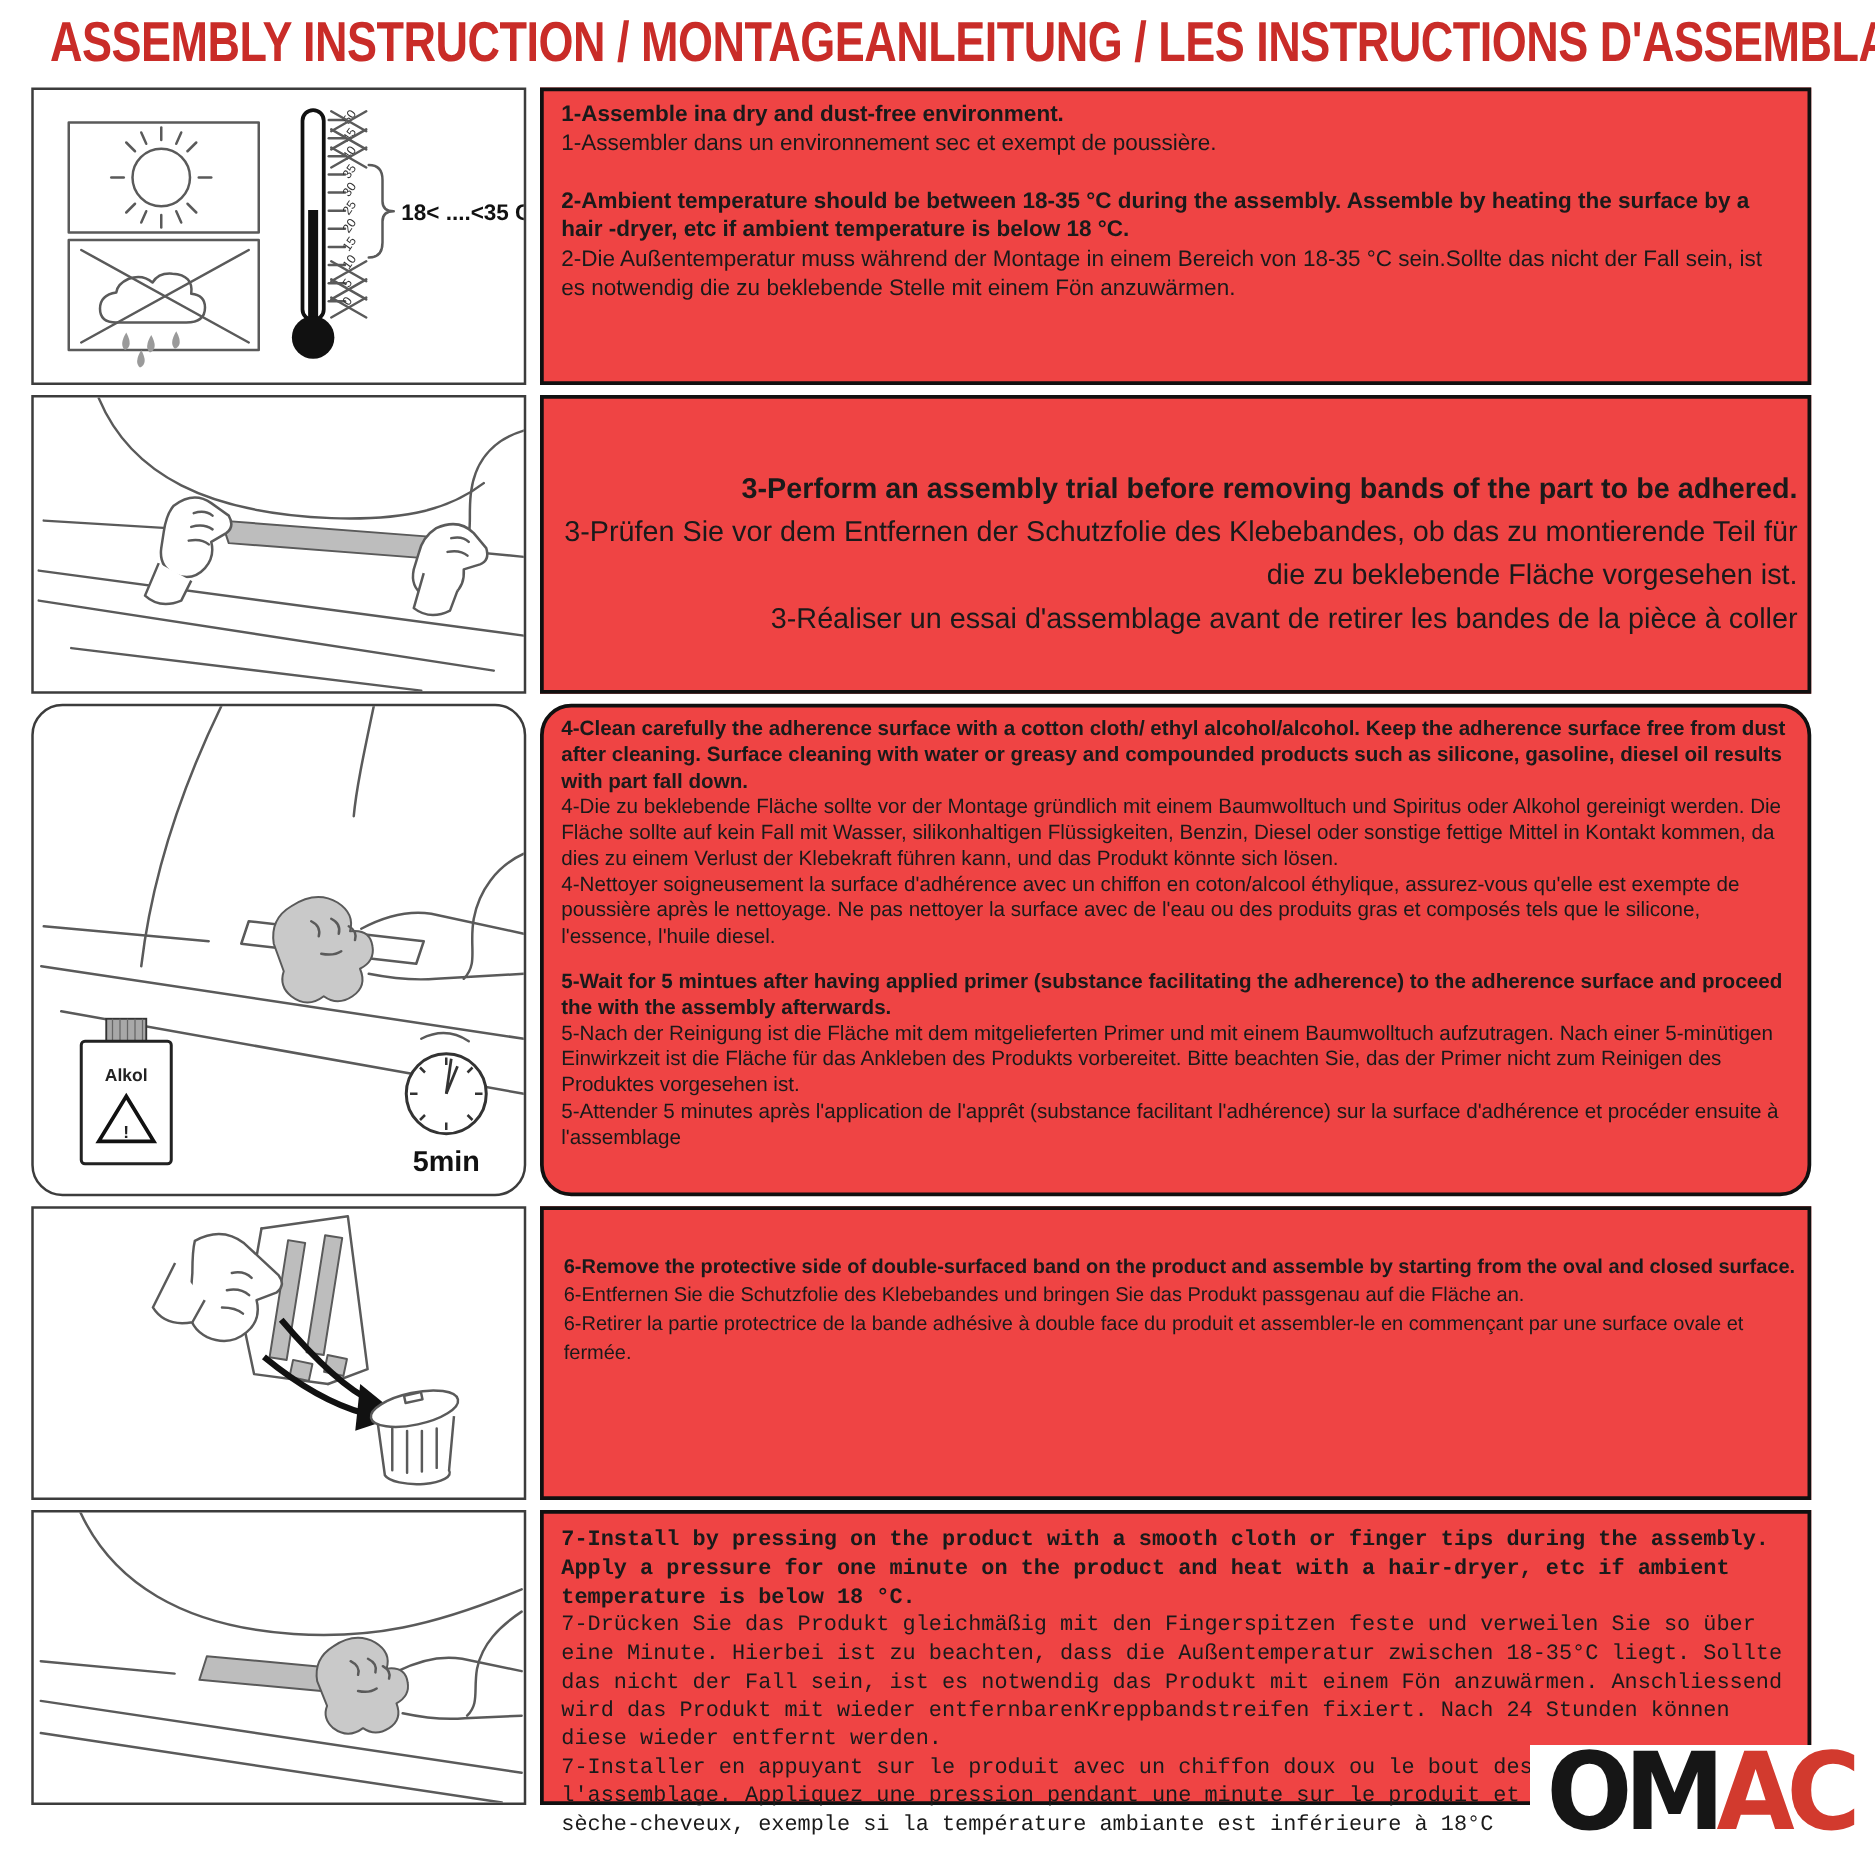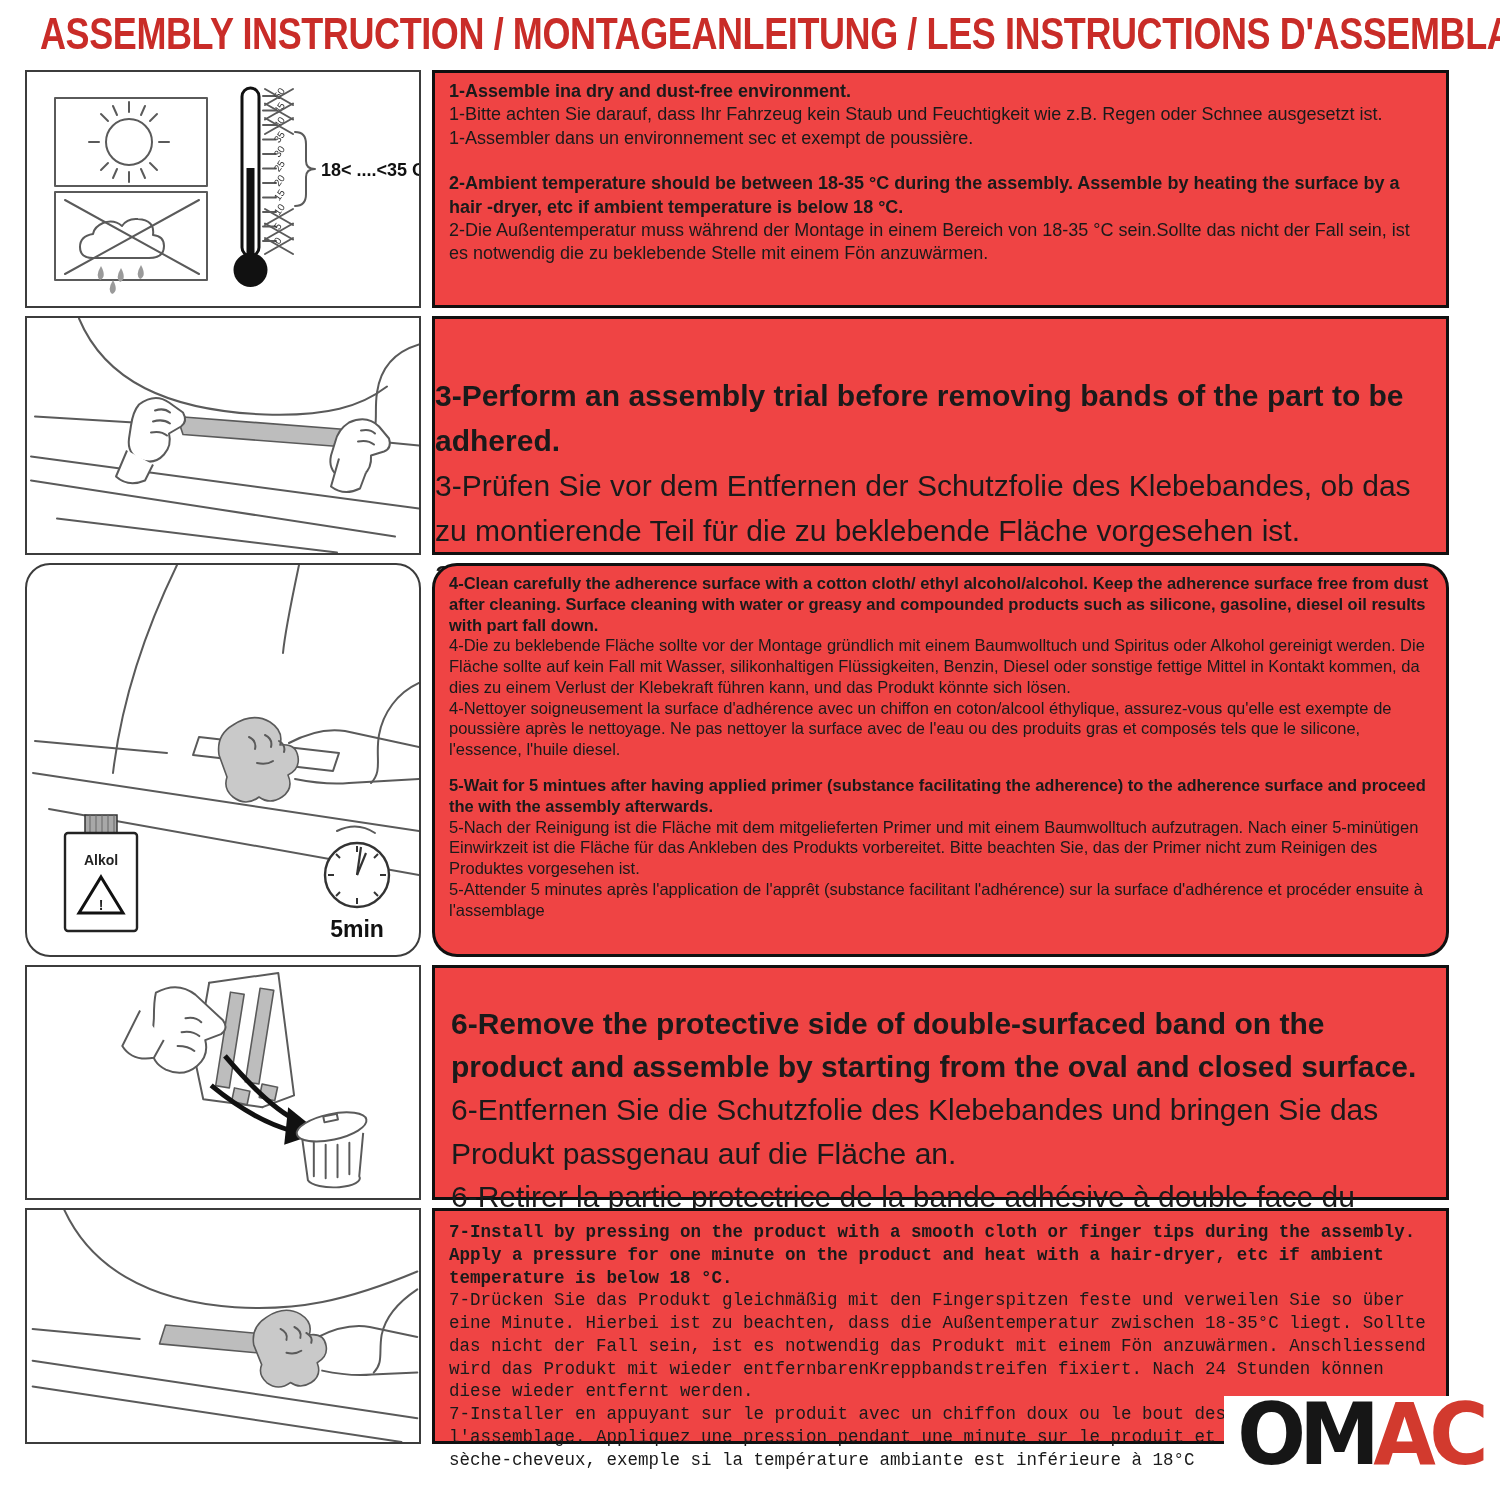--- a/index.html
+++ b/index.html
@@ -16,23 +16,23 @@
   .rightbox p{margin:0;}
   .b{font-weight:bold;}
   
   .r1{top:70px;height:238px;}
   .r2{top:316px;height:239px;}
   .r3{top:563px;height:394px;border-radius:25px;}
   .r4{top:965px;height:235px;}
   .r5{top:1208px;height:236px;font-family:Liberation Mono, monospace;}
   
   .tx1{padding:7px 14px;font-size:18px;line-height:1.3;}
-  .tx2{padding:54px 8px 0 0;font-size:30px;line-height:1.5;}
+  .tx2{padding:54px 8px 0 16px;font-size:23px;line-height:1.5;text-align:right;}
   .tx3{padding:7px 14px;font-size:16.5px;line-height:1.26;}
-  .tx4{padding:34px 8px 0 16px;font-size:30px;line-height:1.44;}
+  .tx4{padding:34px 8px 0 16px;font-size:16px;line-height:1.44;}
   .tx5{padding:10px 14px;font-size:17.5px;line-height:1.3;}
   .gap1{height:22px;}
   .gap3{height:15px;}
   
   .ln{fill:none;stroke:#5a5a5a;stroke-width:2;stroke-linecap:round;stroke-linejoin:round;}
   .wht{fill:#fff;stroke:#5a5a5a;stroke-width:2;stroke-linejoin:round;}
   .gry{fill:#bdbdbd;stroke:#5a5a5a;stroke-width:1.6;stroke-linejoin:round;}
   .gry2{fill:#c9c9c9;stroke:#5a5a5a;stroke-width:1.6;stroke-linejoin:round;}
   .tick-num{font-size:10px;fill:#333;font-family:"Liberation Sans",sans-serif;}
   .fig-label{font-size:18px;font-weight:600;fill:#111;font-family:"Liberation Sans",sans-serif;}
@@ -124,21 +124,20 @@
           <path d="M238,151.5 L266,167.5 M266,151.5 L238,167.5"></path>
           <path d="M238,166 L266,182 M266,166 L238,182"></path>
         </g>
         <path d="M268,60 Q279,60 279,72 L279,89 Q279,97 288,97 Q279,97 279,105 L279,122 Q279,134 268,134" class="ln" stroke-width="2.2"></path>
         <text x="294" y="104" class="fig-label">18&lt; ....&lt;35 C</text>
       </g>
     </svg>
   </div>
   <div class="rightbox r1 tx1">
     <p class="b">1-Assemble ina dry and dust-free environment.</p>
-    <p>1-Bitte achten Sie darauf, dass Ihr Fahrzeug kein Staub und Feuchtigkeit wie z.B. Regen oder Schnee ausgesetzt ist.</p>
     <p>1-Assembler dans un environnement sec et exempt de poussière.</p>
     <div class="gap1"></div>
     <p class="b">2-Ambient temperature should be between 18-35 °C  during the assembly. Assemble by heating the surface by a hair -dryer, etc if ambient temperature is below 18 °C.</p>
     <p>2-Die Außentemperatur muss während der Montage in einem Bereich von 18-35 °C  sein.Sollte das nicht der Fall sein, ist es notwendig die zu beklebende Stelle mit einem Fön anzuwärmen.</p>
   </div>
 
   <div class="leftbox r2">
     <svg viewBox="0 0 392 234">
       <g>
         <path d="M52,0 C78,62 140,92 238,96 C300,98 334,88 360,68" class="ln"></path>

